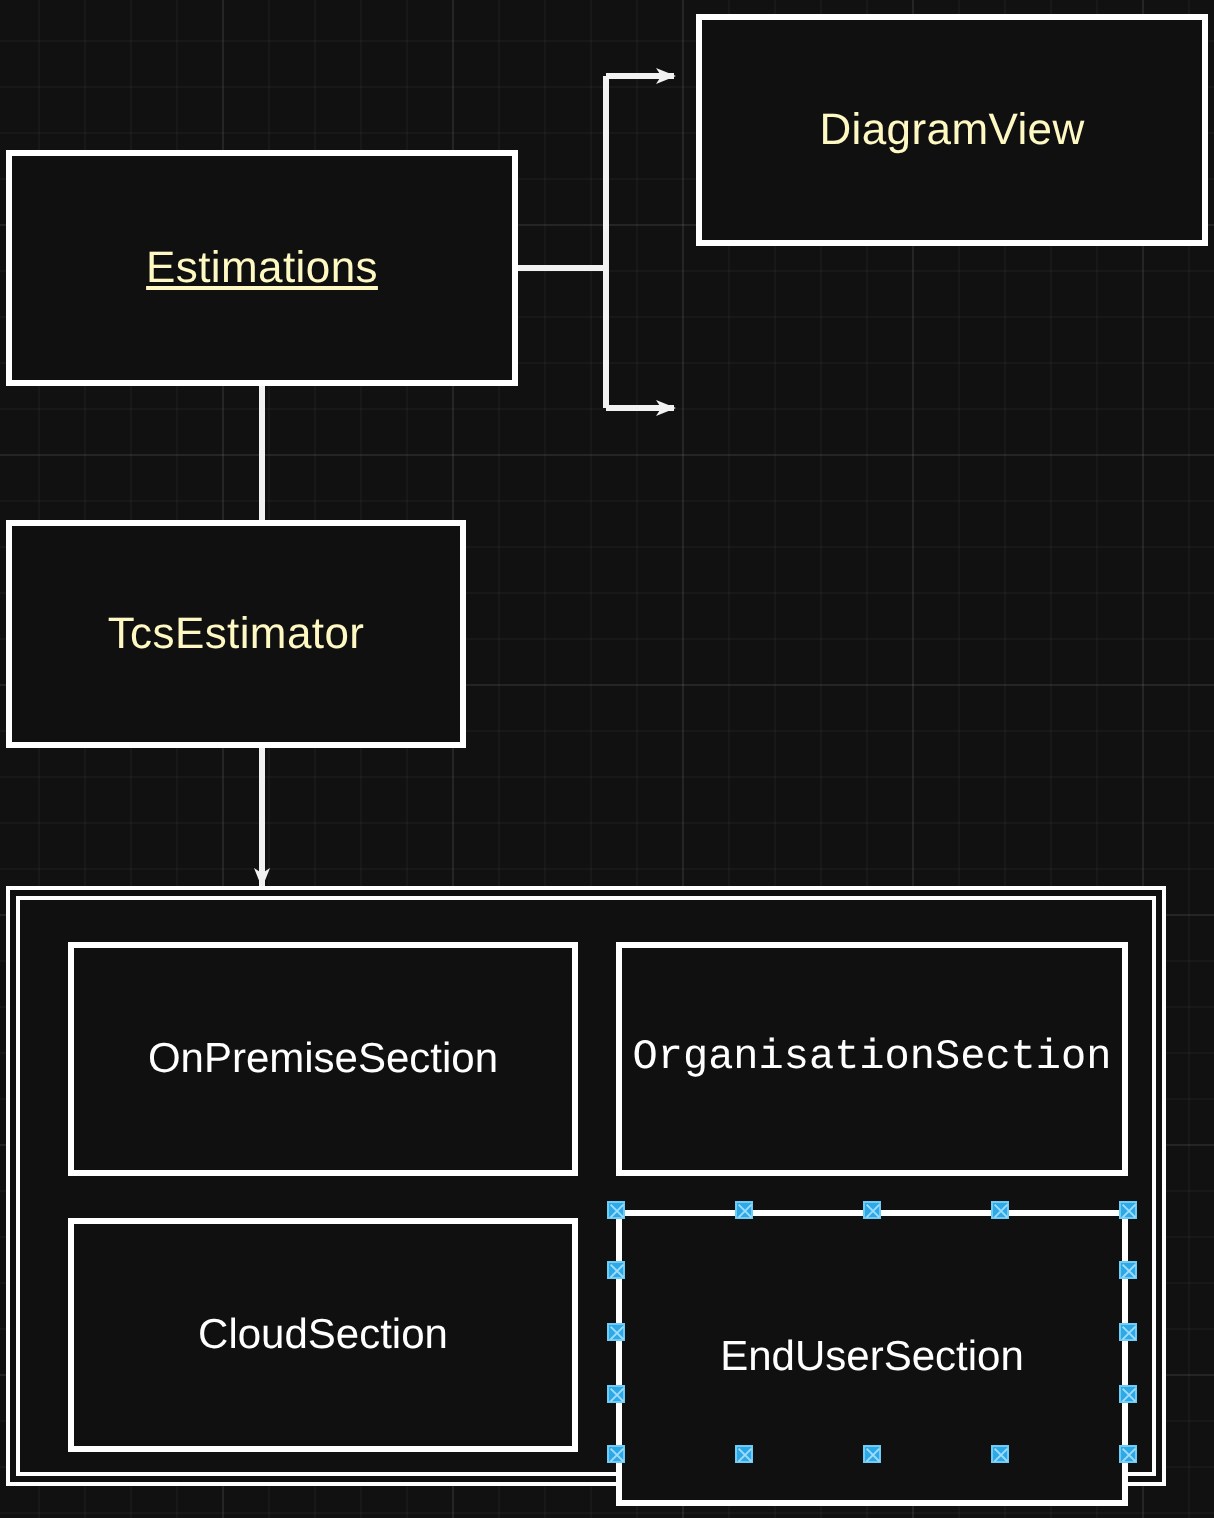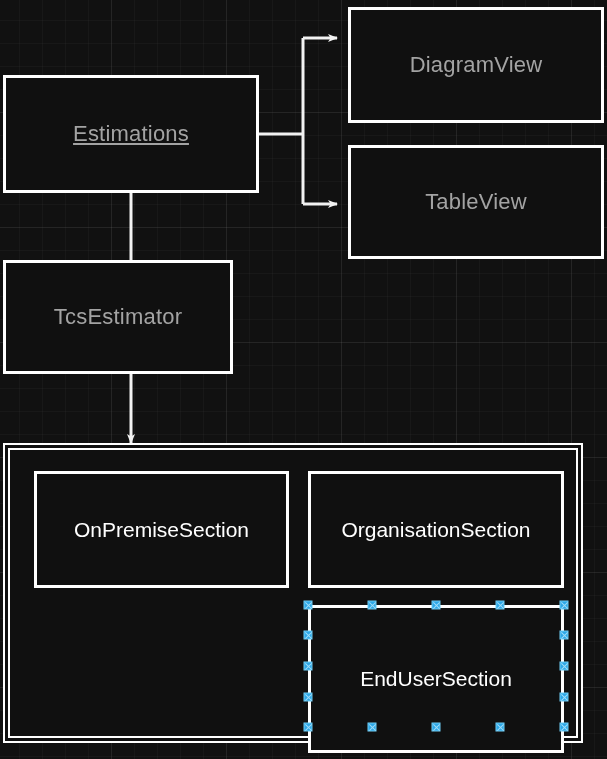--- a/index.html
+++ b/index.html
@@ -28,21 +28,21 @@
   }
 
   .node {
     position: absolute;
     box-sizing: border-box;
     border: 3px solid #ffffff;
     background: #101010;
     display: flex;
     align-items: center;
     justify-content: center;
-    color: #a3a3a3;
+    color: #fef9c3;
     font-size: 22px;
     font-family: "Liberation Sans", sans-serif;
     letter-spacing: 0.2px;
     white-space: nowrap;
     overflow: hidden;
   }
 
   .container-node {
     position: absolute;
     box-sizing: border-box;
@@ -136,39 +136,39 @@
   </svg>
 
   <div class="node" style="left:3px; top:75px; width:256px; height:118px;text-decoration:underline;">
     <span>Estimations</span>
   </div>
 
   <div class="node" style="left:348px; top:7px; width:256px; height:116px;">
     <span>DiagramView</span>
   </div>
 
-  <div class="node" style="left:348px; top:145px; width:256px; height:114px;">
-    <span>TableView</span>
-  </div>
 
   <div class="node" style="left:3px; top:260px; width:230px; height:114px;">
     <span>TcsEstimator</span>
   </div>
 
   <div class="container-node" style="left:3px; top:443px; width:580px; height:300px;">
     <div class="container-inner">
 
       <div class="sub-node" style="left:24px; top:21px; width:255px; height:117px;">
         <span>OnPremiseSection</span>
       </div>
 
-      <div class="sub-node" style="left:298px; top:21px; width:256px; height:117px;">
+      <div class="sub-node" style="left:298px; top:21px; width:256px; height:117px;font-family:Liberation Mono, monospace;">
         <span>OrganisationSection</span>
       </div>
 
+      <div class="sub-node" style="left:24px; top:159px; width:255px; height:117px;">
+        <span>CloudSection</span>
+      </div>
 
       <div class="sub-node selected" style="left:298px; top:155px; width:256px; height:148px;">
         <span>EndUserSection</span>
       </div>
 
       <div style="position:absolute; left:298px; top:155px; width:256px; height:122px;">
         <span class="handle" style="left:0px;   top:0px;"></span>
         <span class="handle" style="left:64px;  top:0px;"></span>
         <span class="handle" style="left:128px; top:0px;"></span>
         <span class="handle" style="left:192px; top:0px;"></span>

